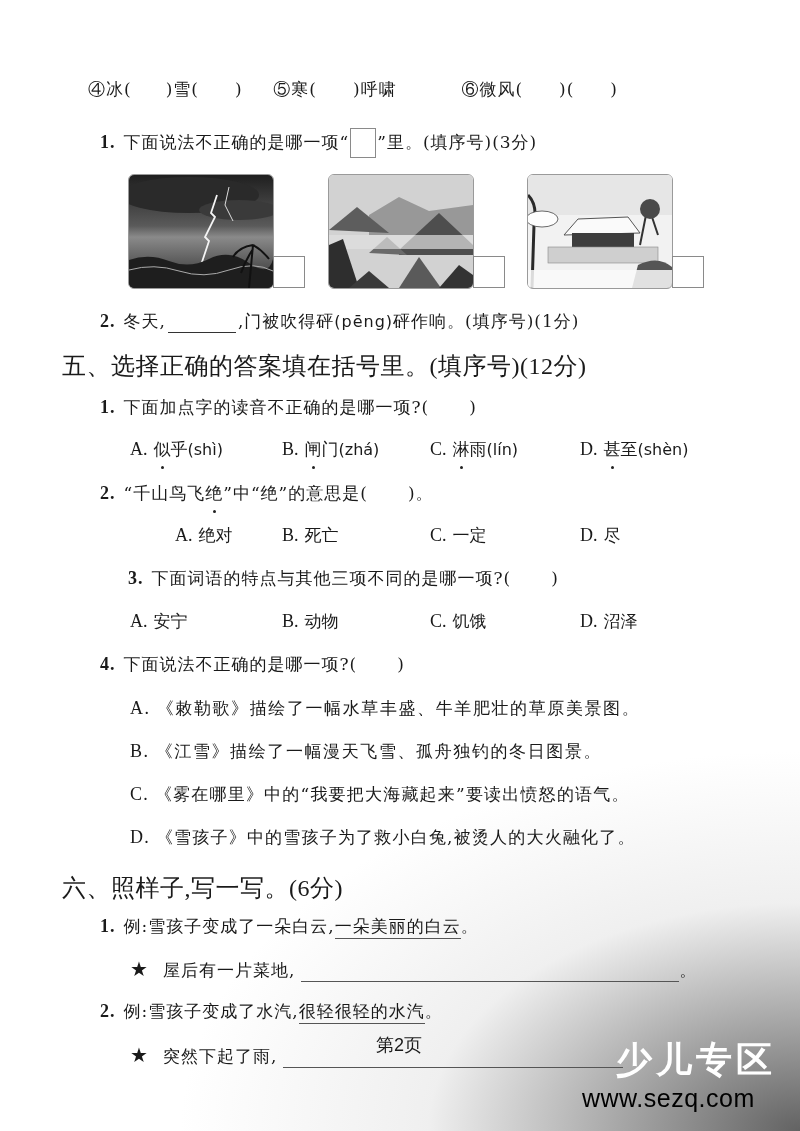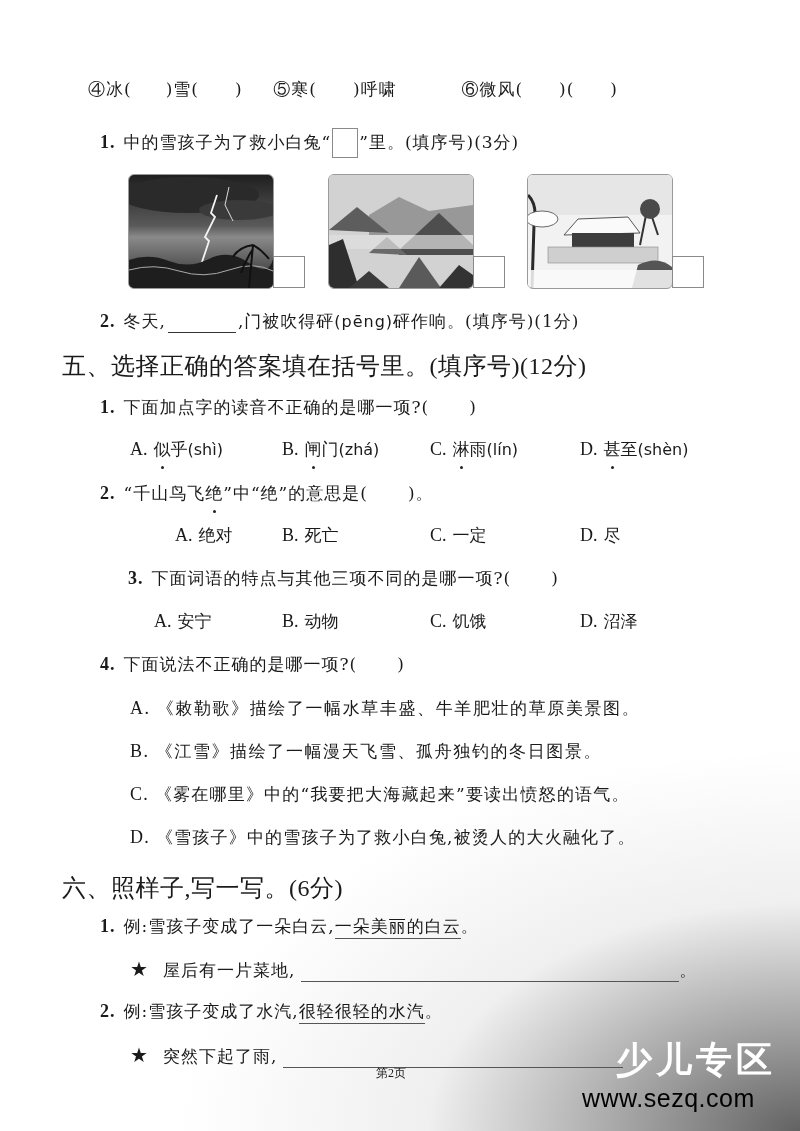--- a/index.html
+++ b/index.html
@@ -28,21 +28,21 @@
     border:1px solid #9a9a9a; border-radius:6px; overflow:hidden;
   }
   .pic svg { width:100%; height:100%; display:block; }
   .box {
     position:absolute; width:30px; height:30px; border:1px solid #8a8a8a; background:#fff;
   }
   .inline-box { display:inline-block; width:24px; height:28px; border:1px solid #8a8a8a; vertical-align:middle; margin:0 1px; }
   .blank { display:inline-block; border-bottom:1px solid #333; vertical-align:bottom; }
   .ul { border-bottom:1px solid #555; padding-bottom:2px; }
   .star { font-family:"DejaVu Sans",sans-serif; font-size:20px; margin-right:14px; }
-  .footer { position:absolute; left:376px; top:1065px; font-size:12px; font-family:Liberation Serif, serif; }
+  .footer { position:absolute; left:376px; top:1033px; font-size:18px; font-family:Liberation Sans, sans-serif; }
   .wm-title { position:absolute; left:616px; top:1036px; font-family:"DejaVu Sans","Liberation Sans",sans-serif; font-size:36px; font-weight:bold; color:#ffffff; letter-spacing:4px; }
   .wm-url { position:absolute; left:582px; top:1084px; font-family:"Liberation Sans","DejaVu Sans",sans-serif; font-size:25px; color:#000000; letter-spacing:0.5px; }
 </style>
 </head>
 <body>
 
 <div class="page-bg"></div>
 
 <div class="line" style="left:88px; top:78px;">
   <span>
@@ -52,21 +52,21 @@
   <span>
     <span>⑤</span><span>寒(</span><span class="gap" style="width:36px"></span><span>)呼啸</span>
   </span>
   <span class="gap" style="width:52px"></span>
   <span>
     <span>⑥</span><span>微风(</span><span class="gap" style="width:36px"></span><span>)(</span><span class="gap" style="width:36px"></span><span>)</span>
   </span>
 </div>
 
 <div class="line" style="left:100px; top:128px;">
-  <span class="num">1.</span><span>中的雪孩子为了救小白兔“</span><span class="inline-box"></span><span>”里。(填序号)(3分)</span>
+  <span class="num">1.</span><span>下面说法不正确的是哪一项“</span><span class="inline-box"></span><span>”里。(填序号)(3分)</span>
 </div>
 
 <div class="pic" style="left:128px;">
   <svg viewBox="0 0 144 113" preserveAspectRatio="none">
     <defs>
       <linearGradient id="sky1" x1="0" y1="0" x2="0" y2="1">
         <stop offset="0" stop-color="#1f1f1f"></stop>
           <stop offset="0.45" stop-color="#5a5a5a"></stop>
           <stop offset="0.55" stop-color="#8a8a8a"></stop>
           <stop offset="1" stop-color="#2a2a2a"></stop>
@@ -135,21 +135,21 @@
   <span class="num">2.</span><span>“千山鸟飞</span><span class="dot">绝</span><span>”中“绝”的意思是(</span><span class="answer-paren" style="display:inline-block; width:40px;"></span><span>)。</span>
 </div>
 <div class="opt" style="left:130px; top:524px;margin-left:45px;"><span class="letter">A.</span><span>绝对</span></div>
 <div class="opt" style="left:282px; top:524px;"><span class="letter">B.</span><span>死亡</span></div>
 <div class="opt" style="left:430px; top:524px;text-align:right;"><span class="letter">C.</span><span>一定</span></div>
 <div class="opt" style="left:580px; top:524px;"><span class="letter">D.</span><span>尽</span></div>
 
 <div class="line" style="left:100px; top:567px;margin-left:28px;">
   <span class="num">3.</span><span>下面词语的特点与其他三项不同的是哪一项?(</span><span class="answer-paren" style="display:inline-block; width:40px;"></span><span>)</span>
 </div>
-<div class="opt" style="left:130px; top:610px;margin-left:24px;"><span class="letter">A.</span><span>安宁</span></div>
+<div class="opt" style="left:130px; top:610px;"><span class="letter">A.</span><span>安宁</span></div>
 <div class="opt" style="left:282px; top:610px;"><span class="letter">B.</span><span>动物</span></div>
 <div class="opt" style="left:430px; top:610px;"><span class="letter">C.</span><span>饥饿</span></div>
 <div class="opt" style="left:580px; top:610px;"><span class="letter">D.</span><span>沼泽</span></div>
 
 <div class="line" style="left:100px; top:653px;">
   <span class="num">4.</span><span>下面说法不正确的是哪一项?(</span><span class="answer-paren" style="display:inline-block; width:40px;"></span><span>)</span>
 </div>
 <div class="opt" style="left:130px; top:697px; letter-spacing:1.6px;"><span class="letter">A.</span><span>《敕勒歌》描绘了一幅水草丰盛、牛羊肥壮的草原美景图。</span></div>
 <div class="opt" style="left:130px; top:740px; letter-spacing:1.6px;"><span class="letter">B.</span><span>《江雪》描绘了一幅漫天飞雪、孤舟独钓的冬日图景。</span></div>
 <div class="opt" style="left:130px; top:783px; letter-spacing:1.2px;"><span class="letter">C.</span><span>《雾在哪里》中的“我要把大海藏起来”要读出愤怒的语气。</span></div>

